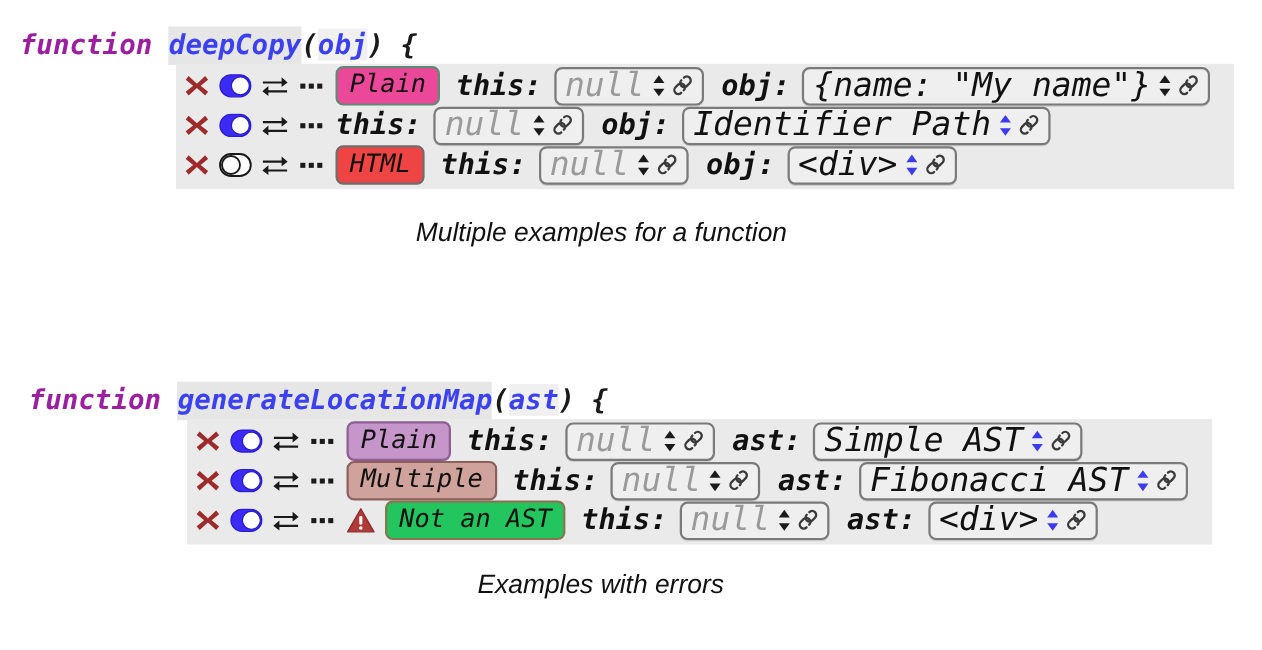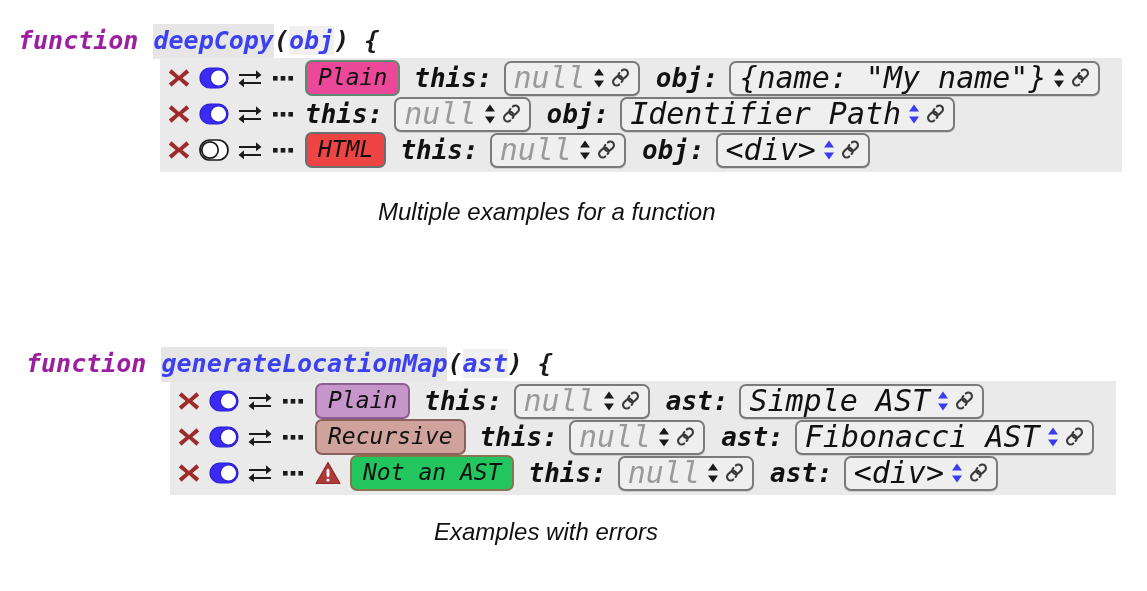--- a/index.html
+++ b/index.html
@@ -392,21 +392,21 @@
               <path d="M24 15 H7 L7 11.2 L1.5 16 L7 20.2 L7 17 H24 Z" fill="#1a1a1a"></path>
             </svg>
           </span>
           <span class="ico ico-dots">
             <svg width="22" height="20" viewBox="0 0 22 20">
               <rect x="1" y="8" width="4.6" height="4.6" fill="#1a1a1a"></rect>
               <rect x="8.7" y="8" width="4.6" height="4.6" fill="#1a1a1a"></rect>
               <rect x="16.4" y="8" width="4.6" height="4.6" fill="#1a1a1a"></rect>
             </svg>
           </span>
-          <span class="pill salmon">Recursive</span>
+          <span class="pill salmon">Multiple</span>
           <span class="arg-label">this:</span>
           <span class="field placeholder">
             <span class="val">null</span>
             <span class="ico ico-spin">
               <svg width="12" height="22" viewBox="0 0 12 22">
                 <path d="M6 1.5 L11 8.4 L1 8.4 Z" fill="#1a1a1a"></path>
                 <path d="M6 20.5 L11 13.6 L1 13.6 Z" fill="#1a1a1a"></path>
               </svg>
             </span>
             <span class="ico ico-chain">

